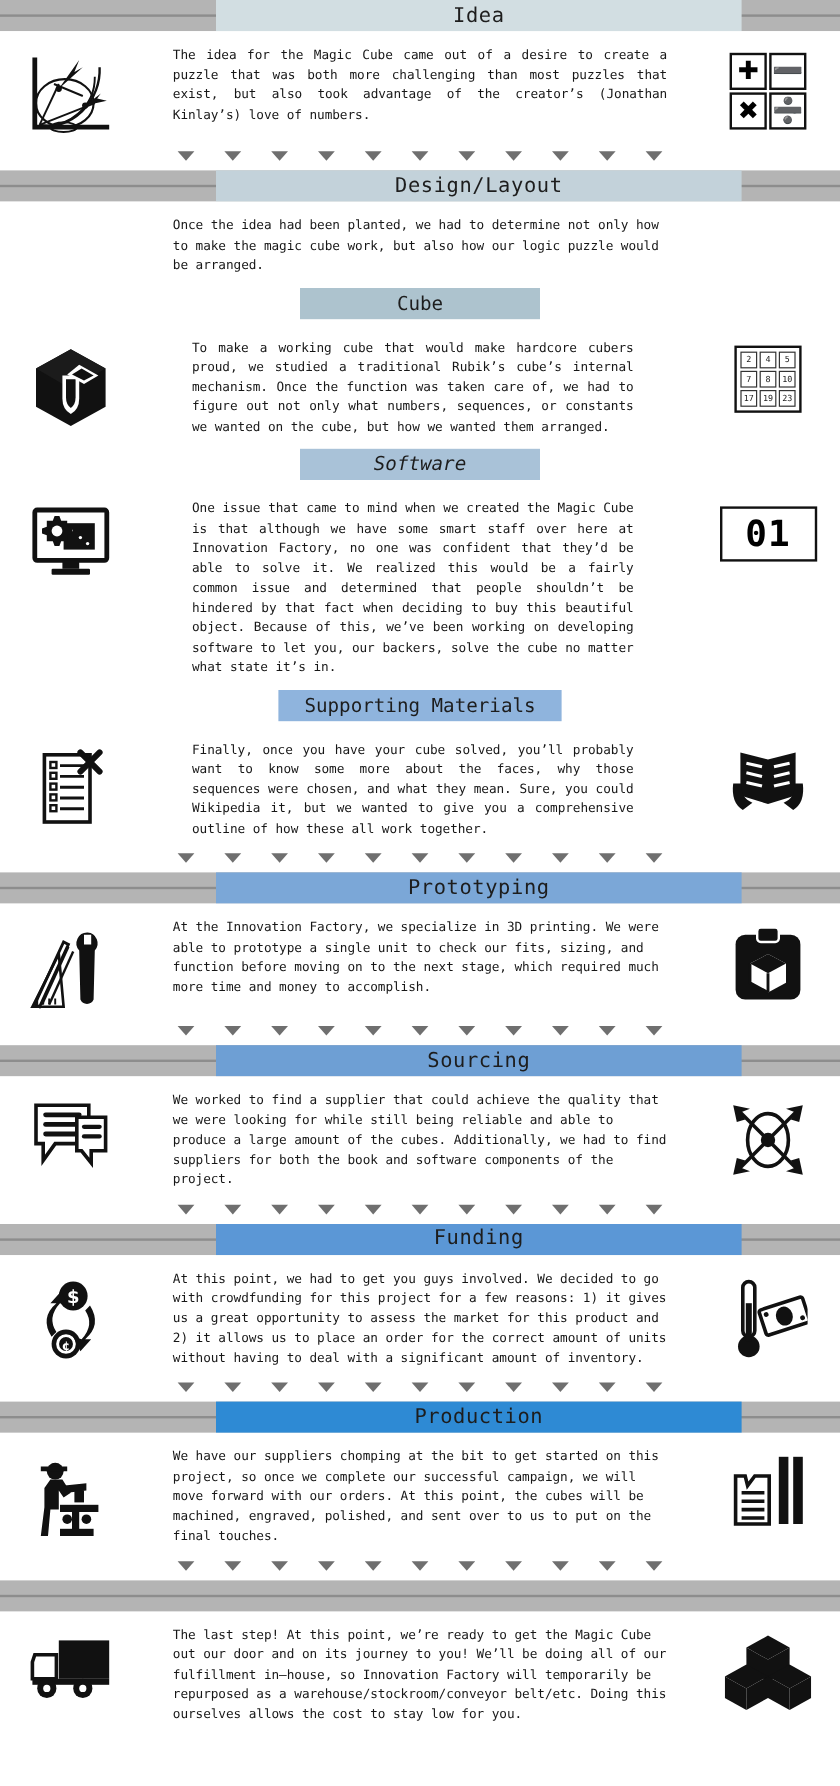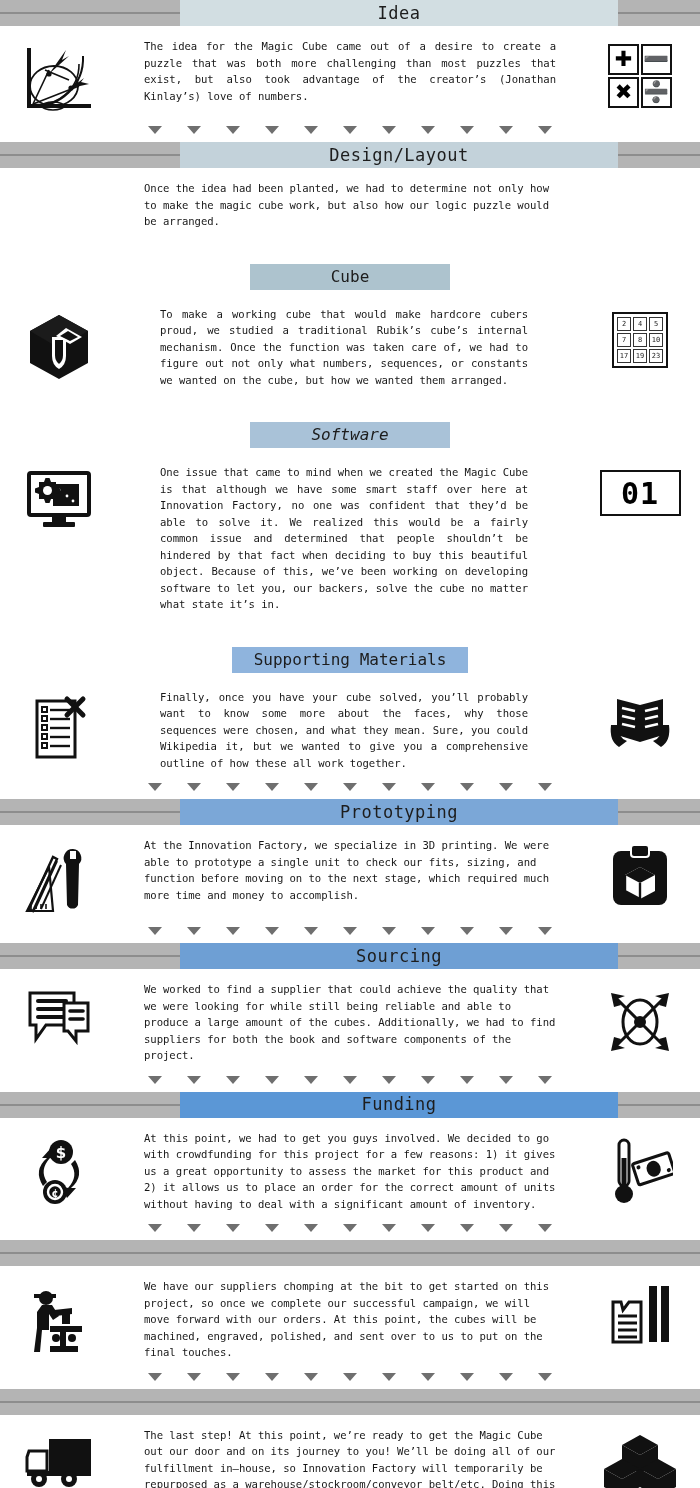--- a/index.html
+++ b/index.html
@@ -112,21 +112,20 @@
     width:700px;
     display:flex;
     justify-content:center;
     padding:6px 0 4px 0;
     background:#fff;
   }
   .subplate{
     min-width:200px;
     padding:3px 22px;
     text-align:center;
-    margin-top:24px;
   }
   .subplate-title{
     font-size:16px;
     color:#1d1d1d;
     line-height:1.25;
     white-space:nowrap;
   }
 
   
   .ic{ display:block; }
@@ -643,20 +642,23 @@
   <div class="slot">
       <div class="tri"></div>
     </div>
   <div class="slot">
       <div class="tri"></div>
     </div>
 </div>
 
 <div class="band">
   <div class="rail"></div>
+  <div class="plate" style="background:#2e8ad4;">
+    <span class="plate-title">Production</span>
+  </div>
 </div>
 
 <div class="row wide">
   <div class="icon-col">
     <svg class="ic" width="66" height="72" viewBox="0 0 66 72">
       <circle cx="20" cy="14" r="7" fill="#111"></circle>
       <path d="M8 10 L30 10 L30 14 L8 14 Z" fill="#111"></path>
       <path d="M16 21 L26 21 L33 32 L27 36 L23 30 L23 46 L16 46 L14 68 L8 68 L11 44 L11 28 Z" fill="#111"></path>
       <path d="M28 26 L46 24 L46 30 L30 32 Z" fill="#111"></path>
       <rect x="36" y="30" width="8" height="10" fill="#111"></rect>

